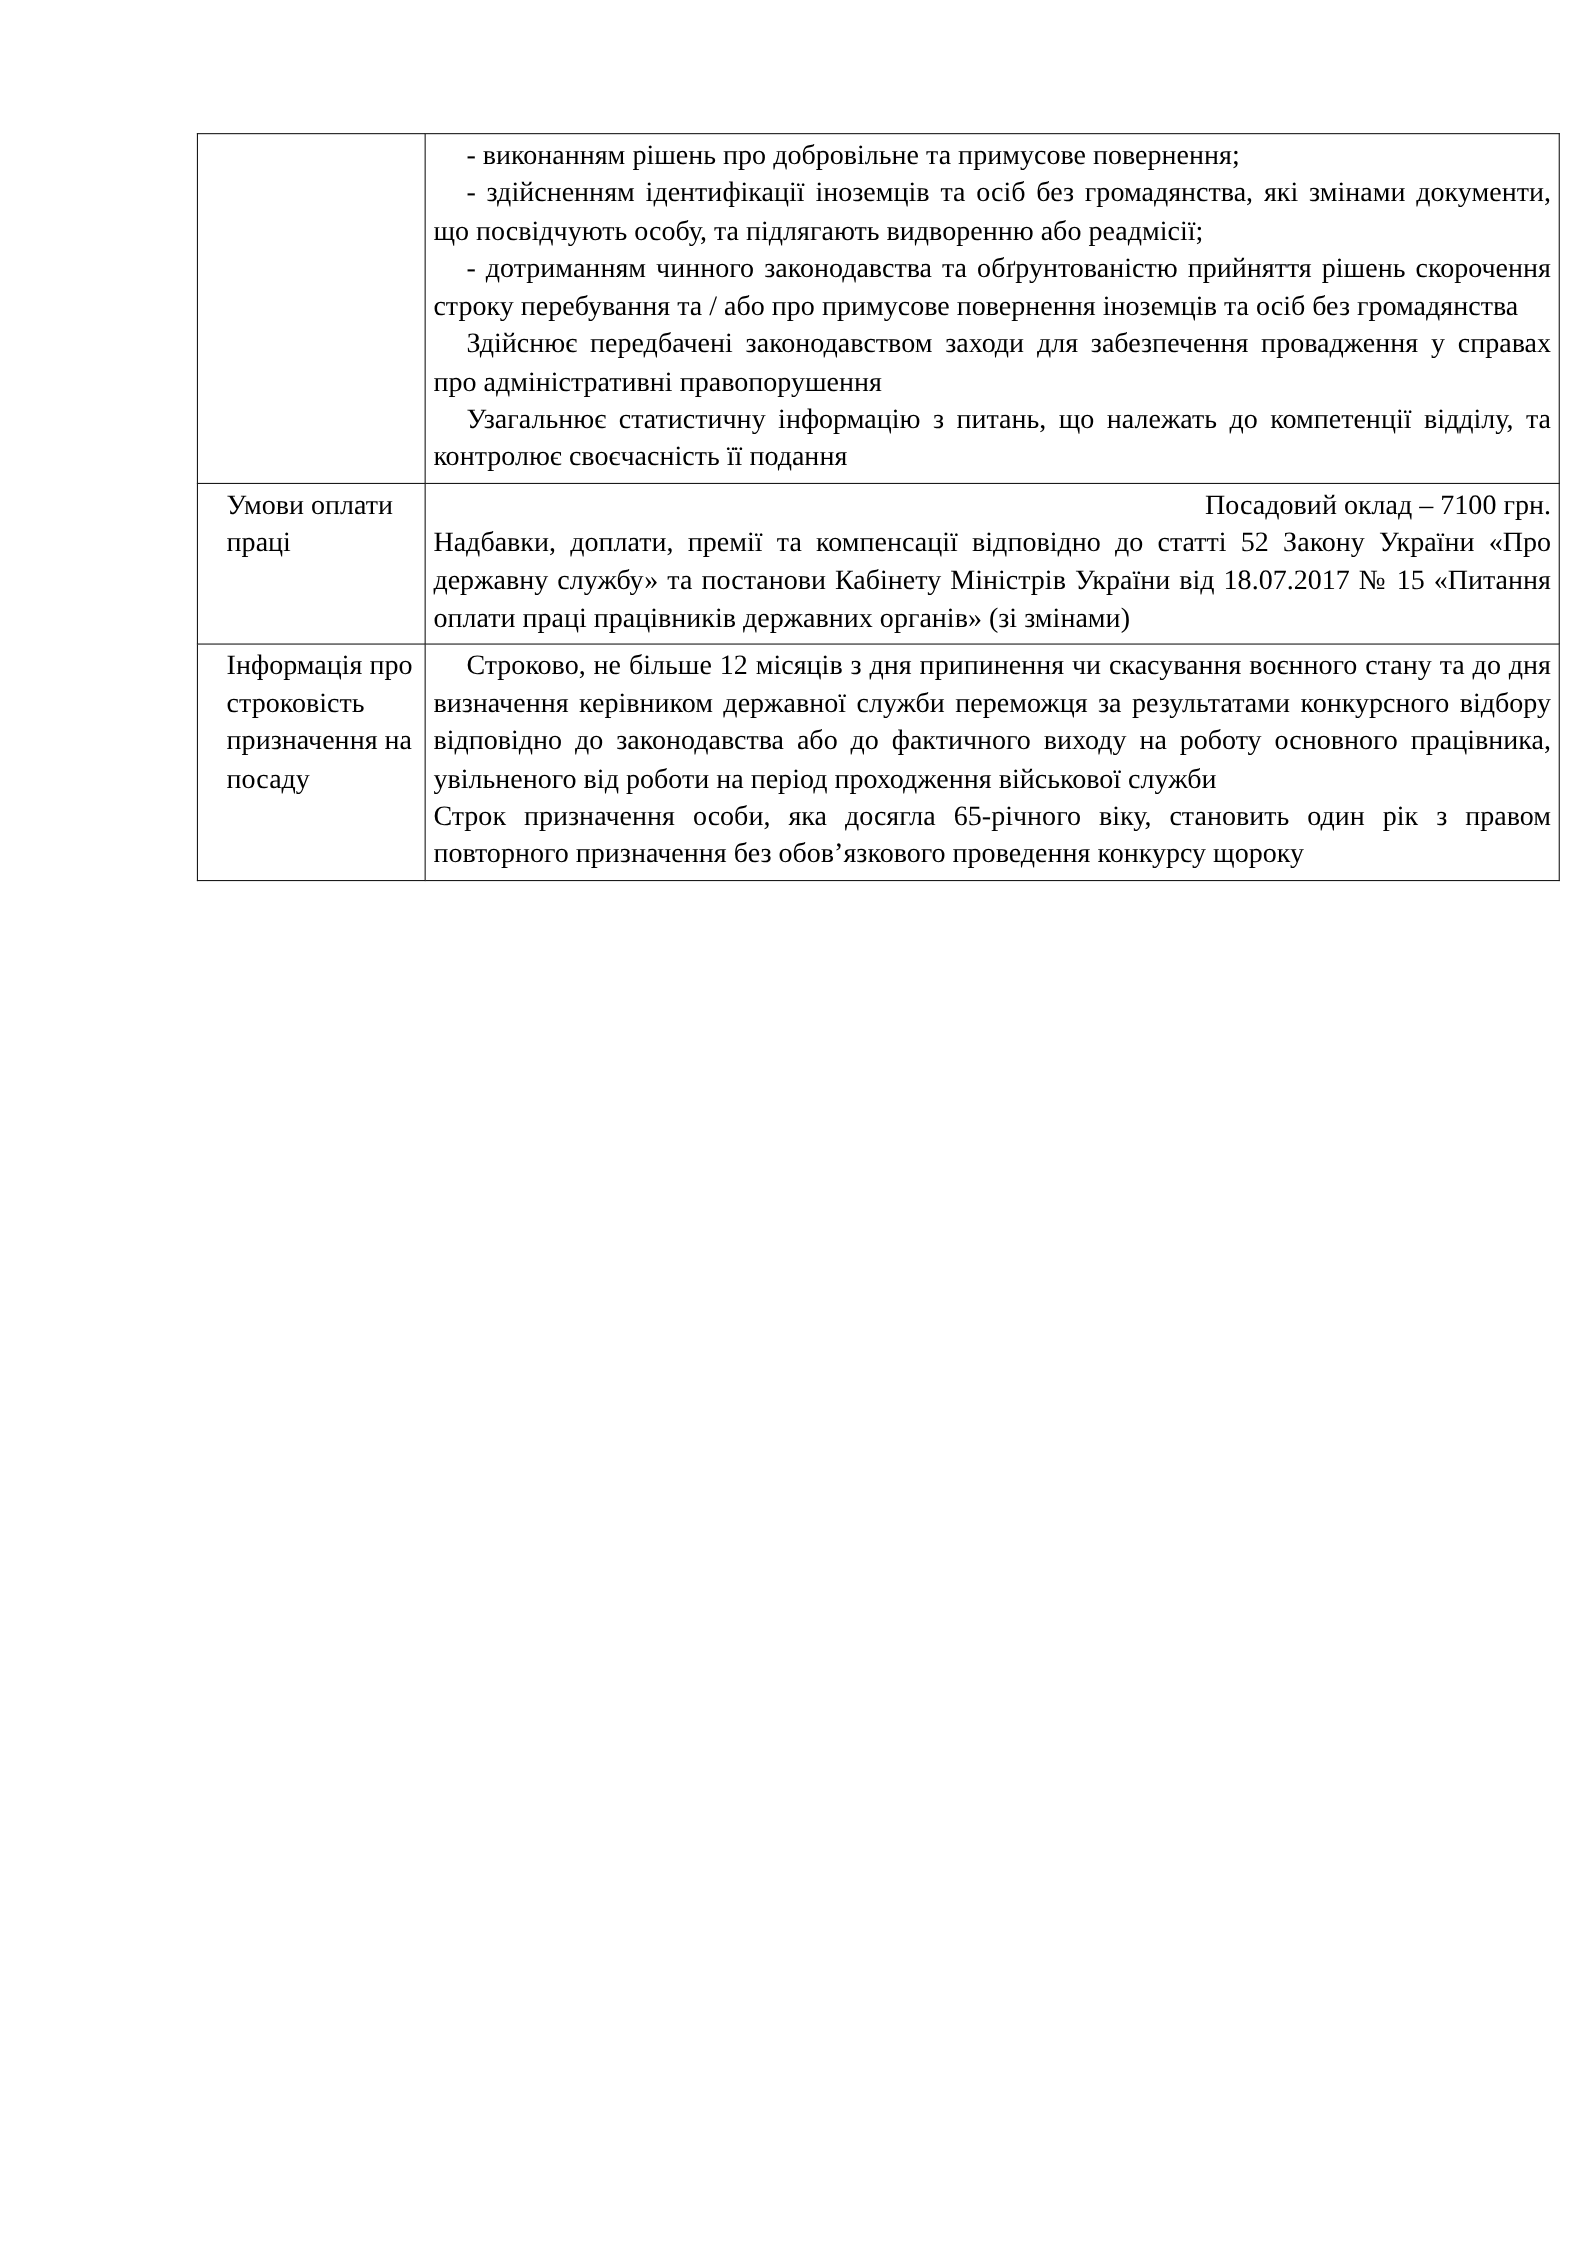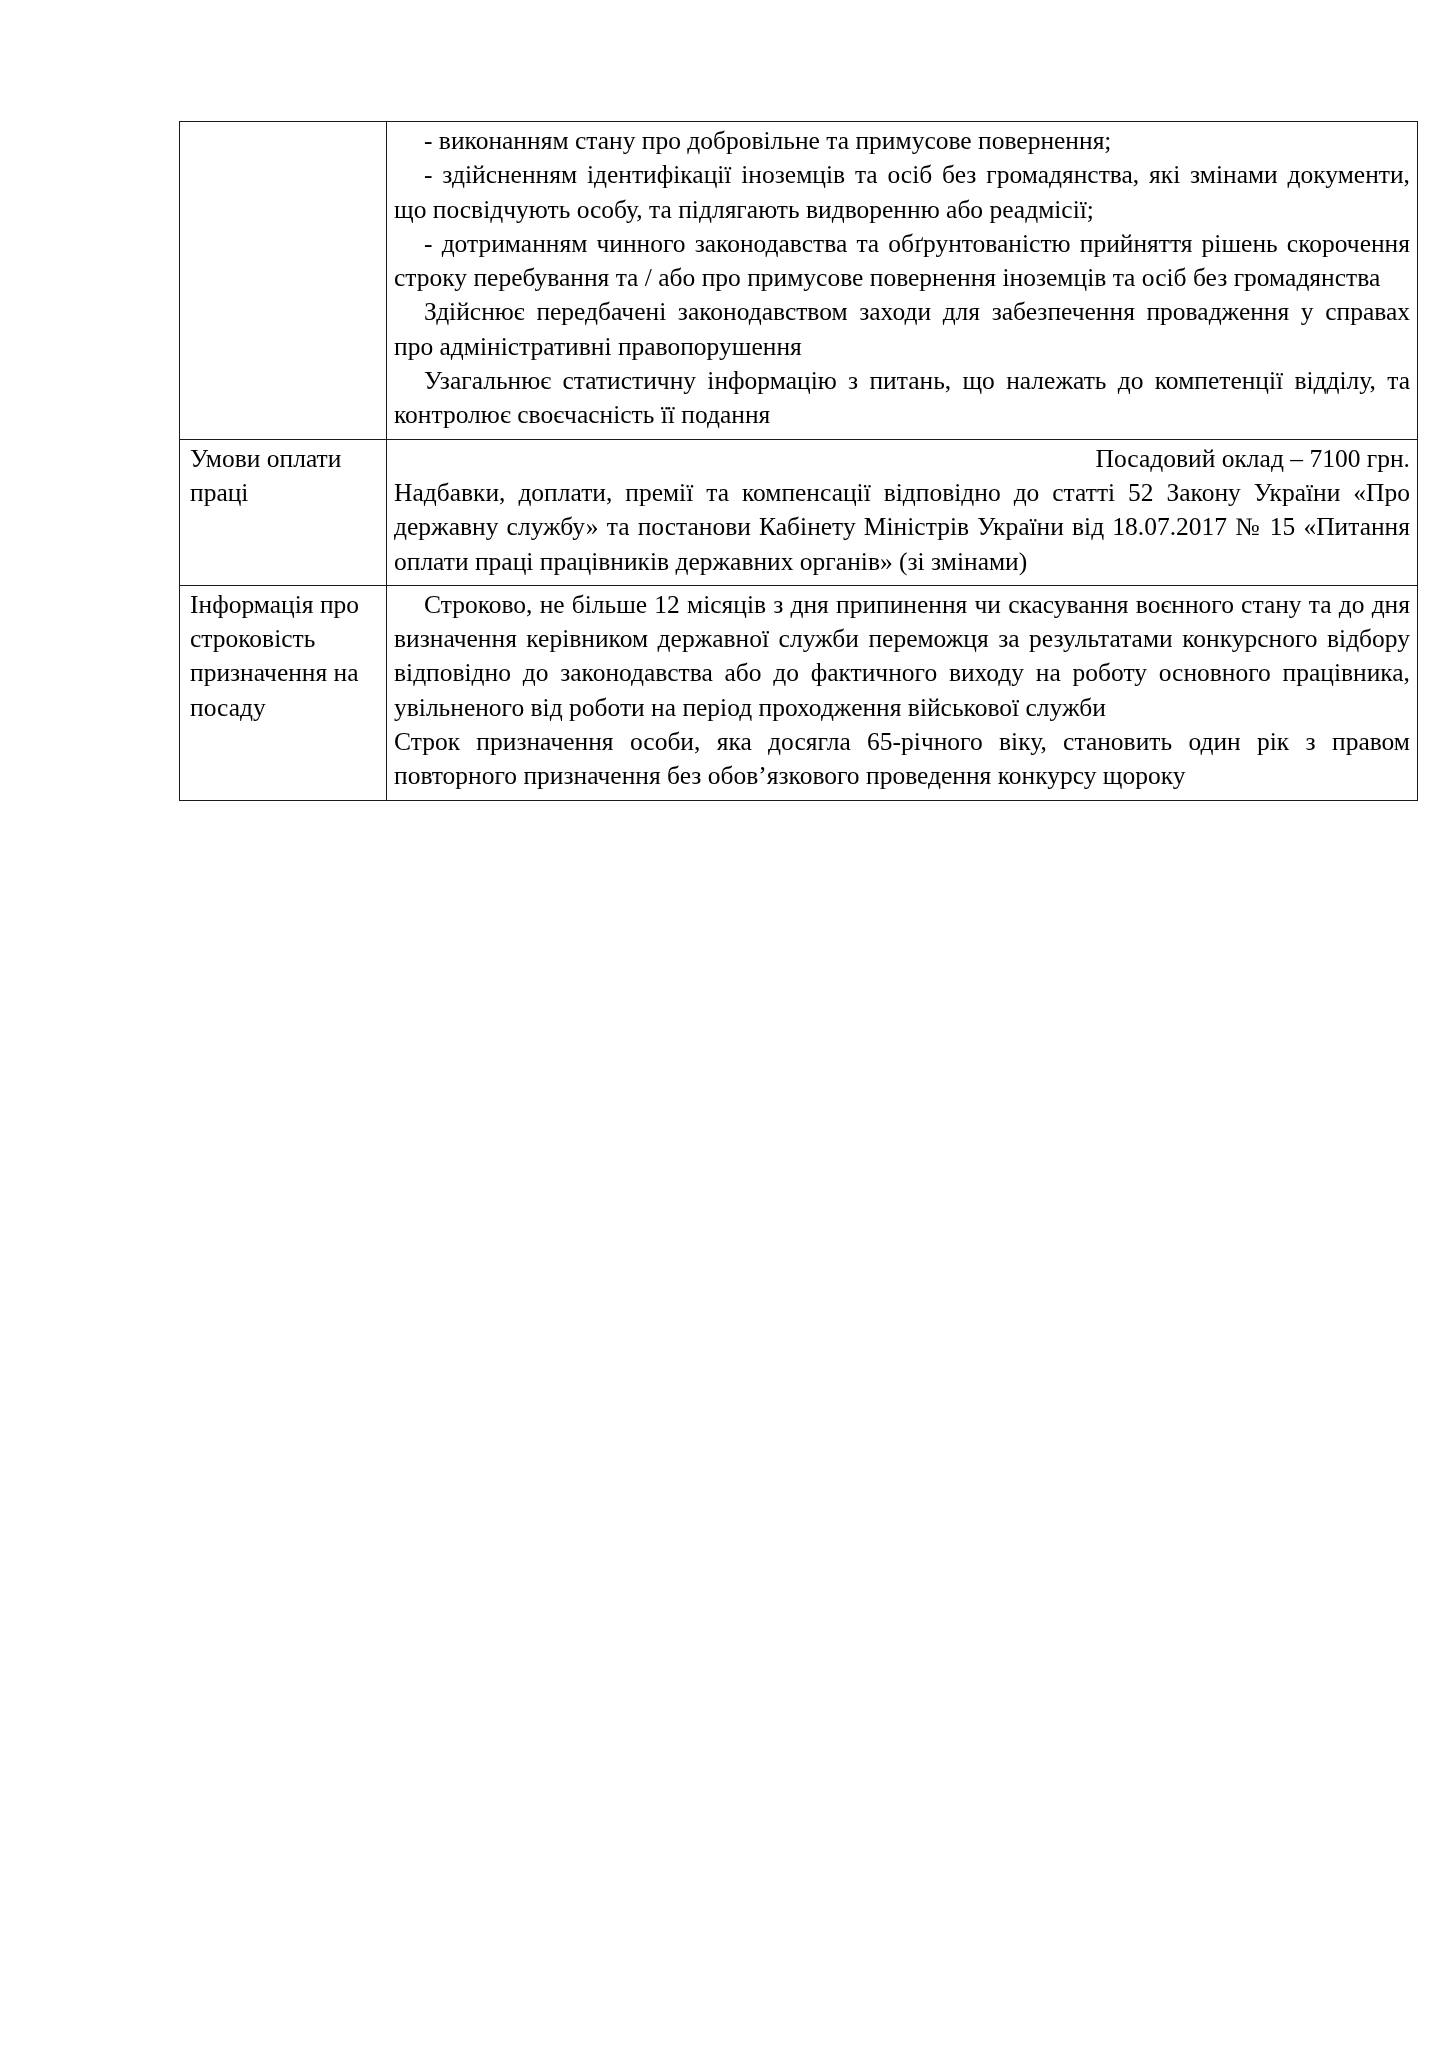--- a/index.html
+++ b/index.html
@@ -42,20 +42,21 @@
   .col-label {
     width: 192px;
   }
   .col-body {
     width: 1016px;
   }
   .label-text {
     display: block;
     text-align: left;
     padding-left: 3px;
+    margin-left: 16px;
   }
   .body-block p {
     margin: 0;
     text-align: justify;
     text-justify: inter-word;
     hyphens: none;
   }
   .body-block p.indent {
     text-indent: 30px;
   }
@@ -76,21 +77,21 @@
 <div class="page">
   <table class="doc-table">
     <tbody>
 
       <tr>
         <td class="col-label empty-cell">
           <span class="label-text"></span>
         </td>
         <td class="col-body">
           <div class="body-block">
-            <p class="dash">- виконанням стану про добровільне та примусове повернення;</p>
+            <p class="dash">- виконанням рішень про добровільне та примусове повернення;</p>
             <p class="dash">- здійсненням ідентифікації іноземців та осіб без громадянства, які змінами документи, що посвідчують особу, та підлягають видворенню або реадмісії;</p>
             <p class="dash">- дотриманням чинного законодавства та обґрунтованістю прийняття рішень скорочення строку перебування та / або про примусове повернення іноземців та осіб без громадянства</p>
             <p class="indent">Здійснює передбачені законодавством заходи для забезпечення провадження у справах про адміністративні правопорушення</p>
             <p class="indent">Узагальнює статистичну інформацію з питань, що належать до компетенції відділу, та контролює своєчасність її подання</p>
           </div>
         </td>
       </tr>
 
       <tr>
         <td class="col-label">

